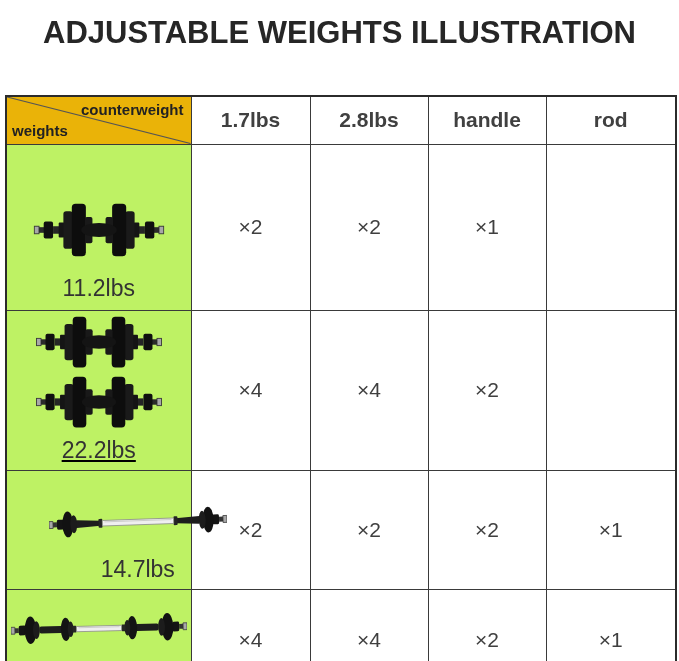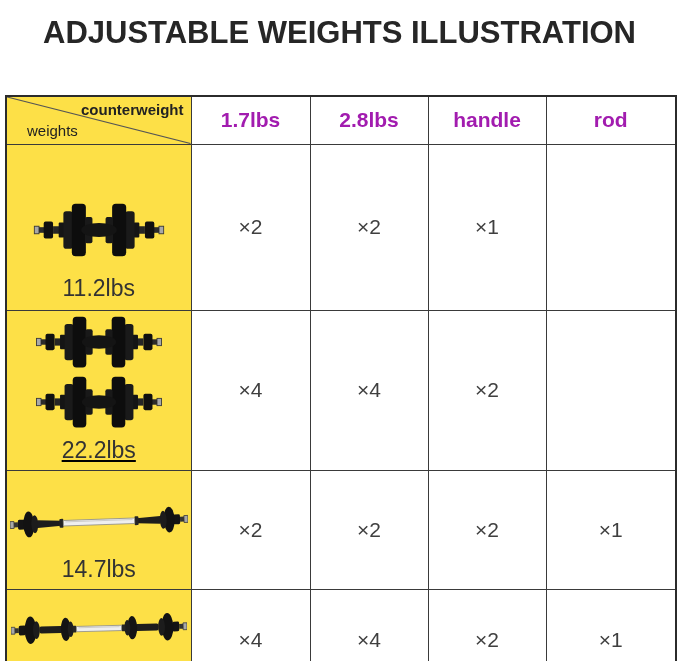--- a/index.html
+++ b/index.html
@@ -21,45 +21,45 @@
   }
   table.spec th, table.spec td{
     border:1px solid #3a3a3a;
     padding:0;margin:0;
   }
   col.c0{width:185px;} col.c1{width:119px;} col.c2{width:118px;}
   col.c3{width:118px;} col.c4{width:130px;}
   tr.hdr{height:48px;}
   tr.r0{height:158px;} tr.r1{height:154px;} tr.r2{height:113px;} tr.r3{height:98px;}
   th.colhead{
-    font-size:21px;font-weight:bold;color:#a21caf;text-align:center;
+    font-size:21px;font-weight:bold;color:#404040;text-align:center;
     vertical-align:middle;background:#fff;
   }
-  th.corner{position:relative;background:#fde047;}
+  th.corner{position:relative;background:#eab308;}
   .diag{position:absolute;left:0;top:0;width:100%;height:100%;display:block;}
   .corner-top{
     position:absolute;top:4px;right:7px;
     font-size:15px;font-weight:600;color:#222;line-height:17px;
   }
   .corner-bottom{
-    position:absolute;bottom:5px;left:20px;
-    font-size:15px;font-weight:400;color:#222;line-height:17px;text-align:right;
+    position:absolute;bottom:5px;left:5px;
+    font-size:15px;font-weight:700;color:#222;line-height:17px;text-align:right;
   }
   td.count{
     text-align:center;vertical-align:middle;
     font-size:21px;color:#3f3f3f;background:#fff;
   }
-  td.item{vertical-align:bottom;background:#fde047;text-align:center;}
+  td.item{vertical-align:bottom;background:#bef264;text-align:center;}
   .itemwrap{
     display:flex;flex-direction:column;align-items:center;
     justify-content:flex-end;width:100%;
   }
   .itemwrap.h0{height:156px;padding-bottom:9px;}
   .itemwrap.h1{height:152px;padding-bottom:7px;text-decoration:underline;}
-  .itemwrap.h2{height:111px;padding-bottom:7px;}
+  .itemwrap.h2{height:111px;padding-bottom:7px;padding-left:39px;}
   .itemwrap.h3{height:96px;padding-bottom:5px;}
   .weight-label{font-size:23px;color:#333;line-height:26px;}
   .db-svg{margin-bottom:15px;}
   .db-svg.stacked{margin-bottom:2px;}
   .db-svg.stacked2{margin-bottom:6px;}
   .bb-svg{margin-bottom:14px;}
   .bb2-svg{margin-bottom:9px;}
   .hiddefs{position:absolute;width:0;height:0;overflow:hidden;}
 </style>
 </head>

